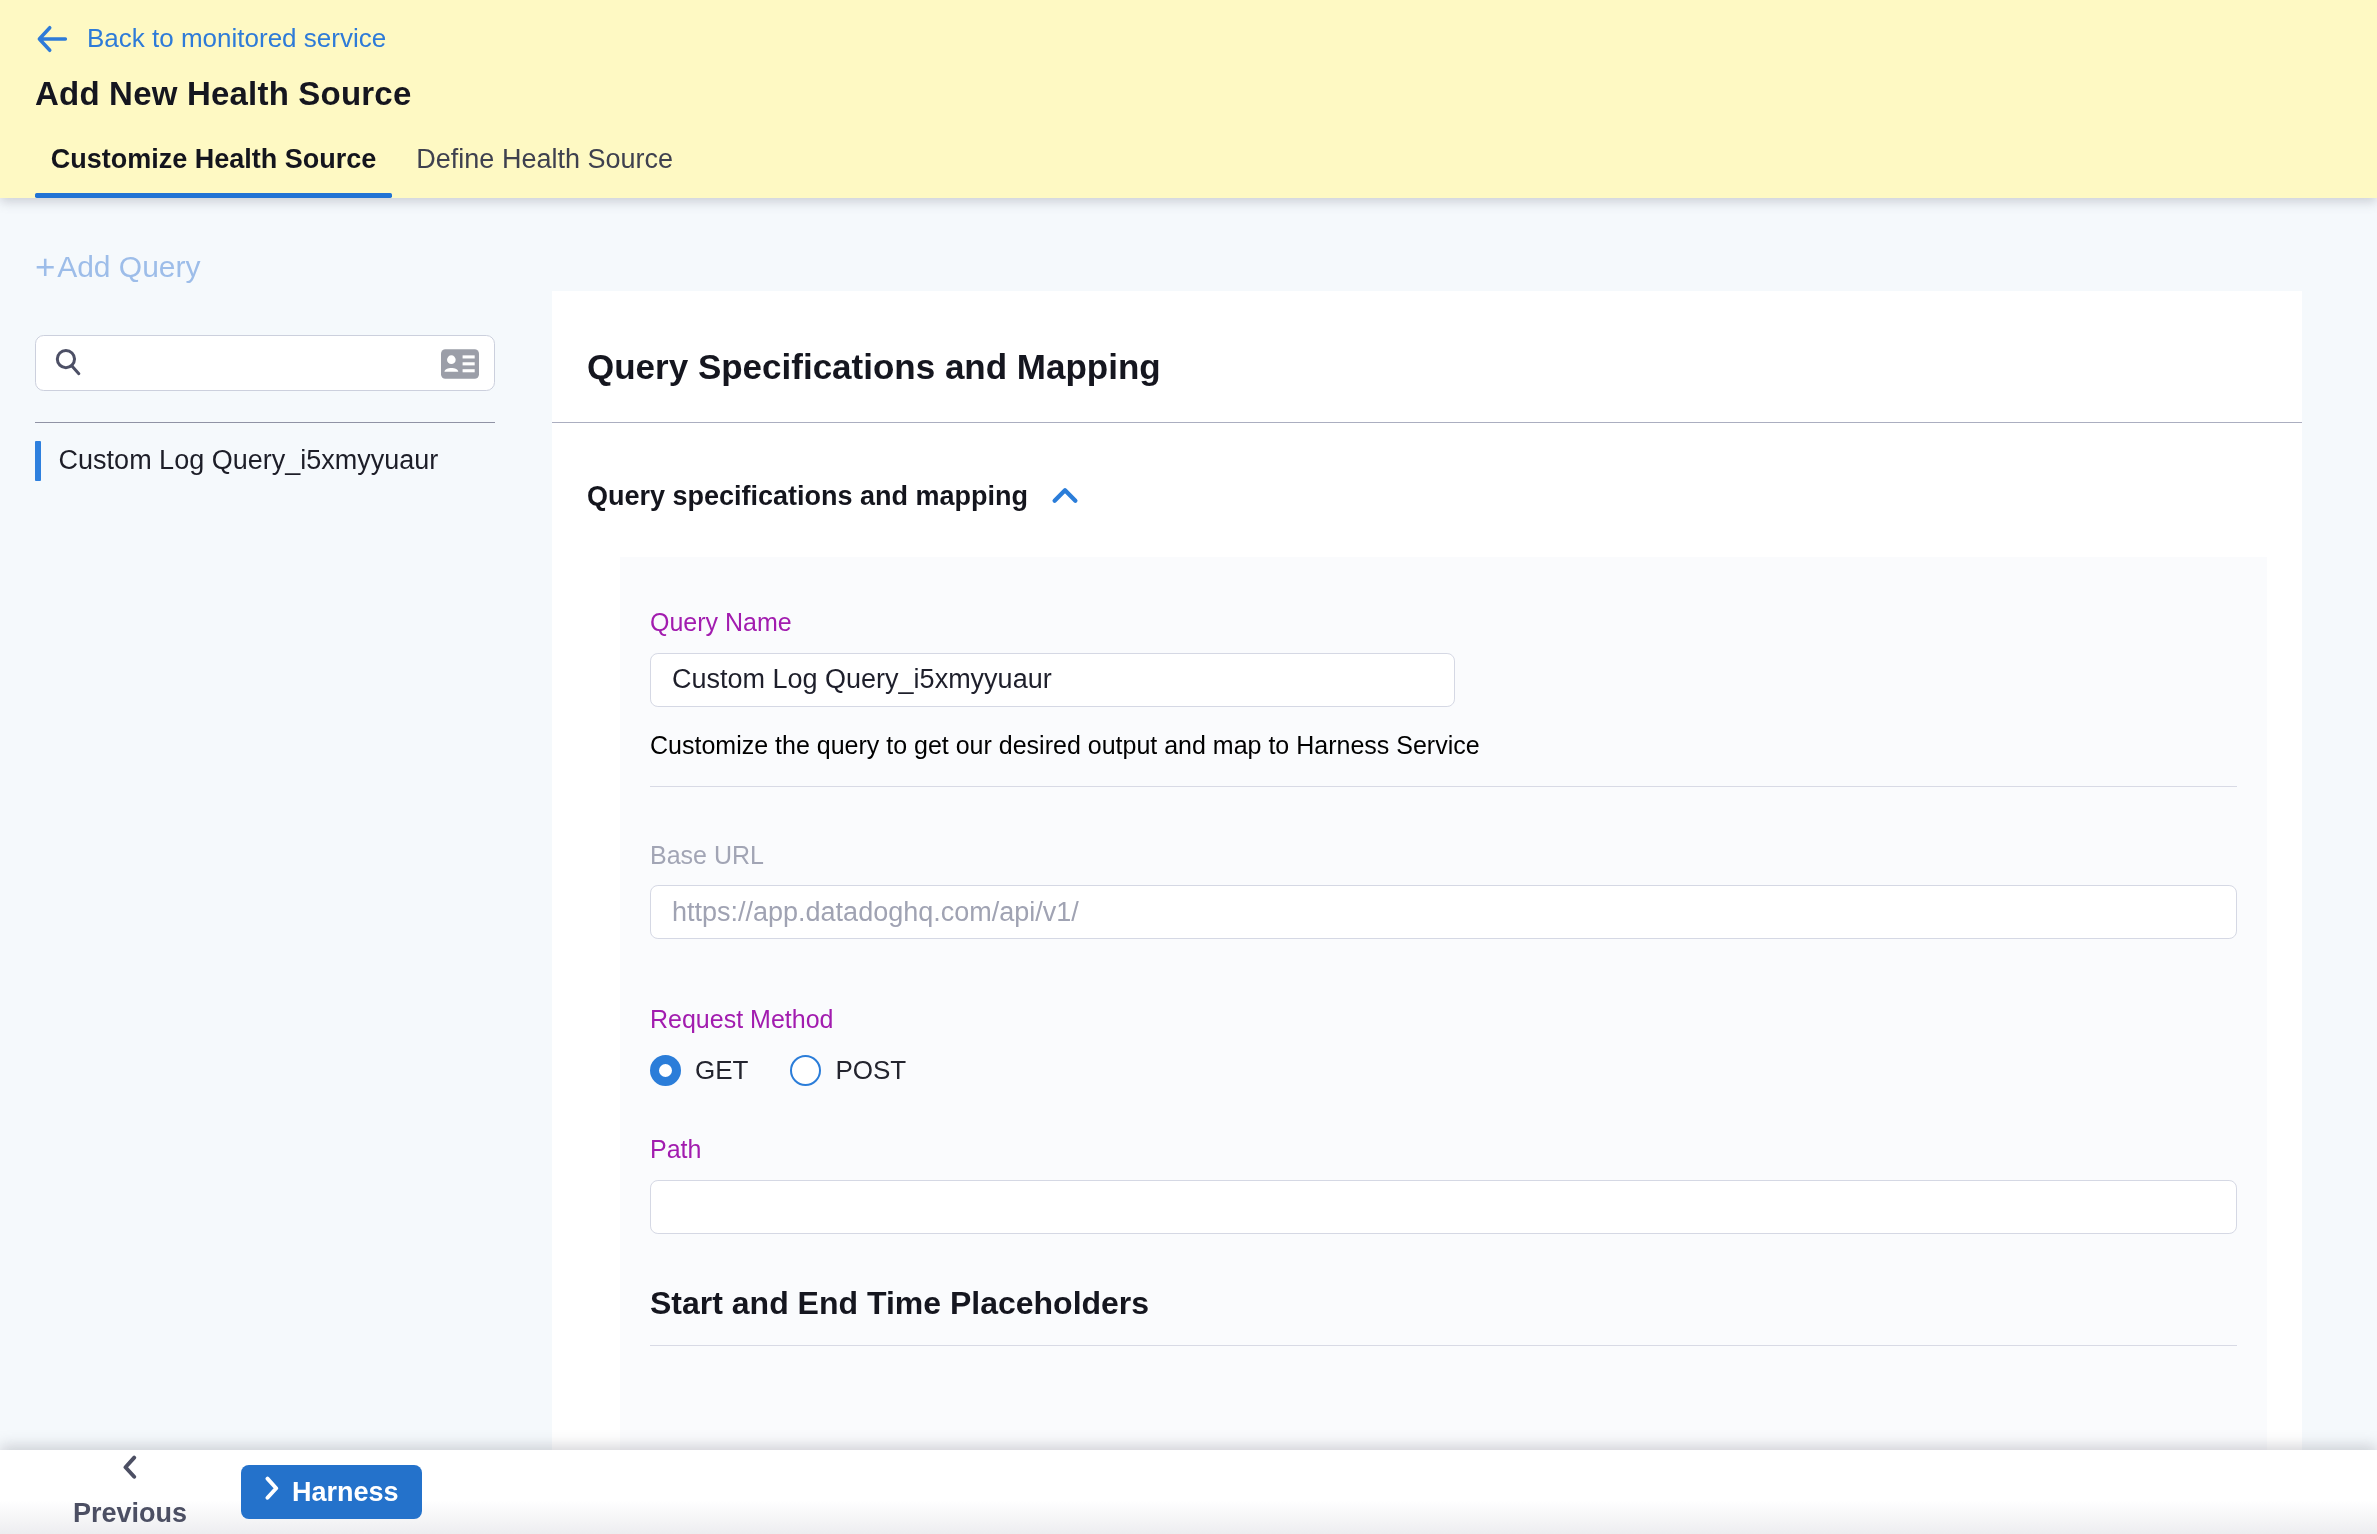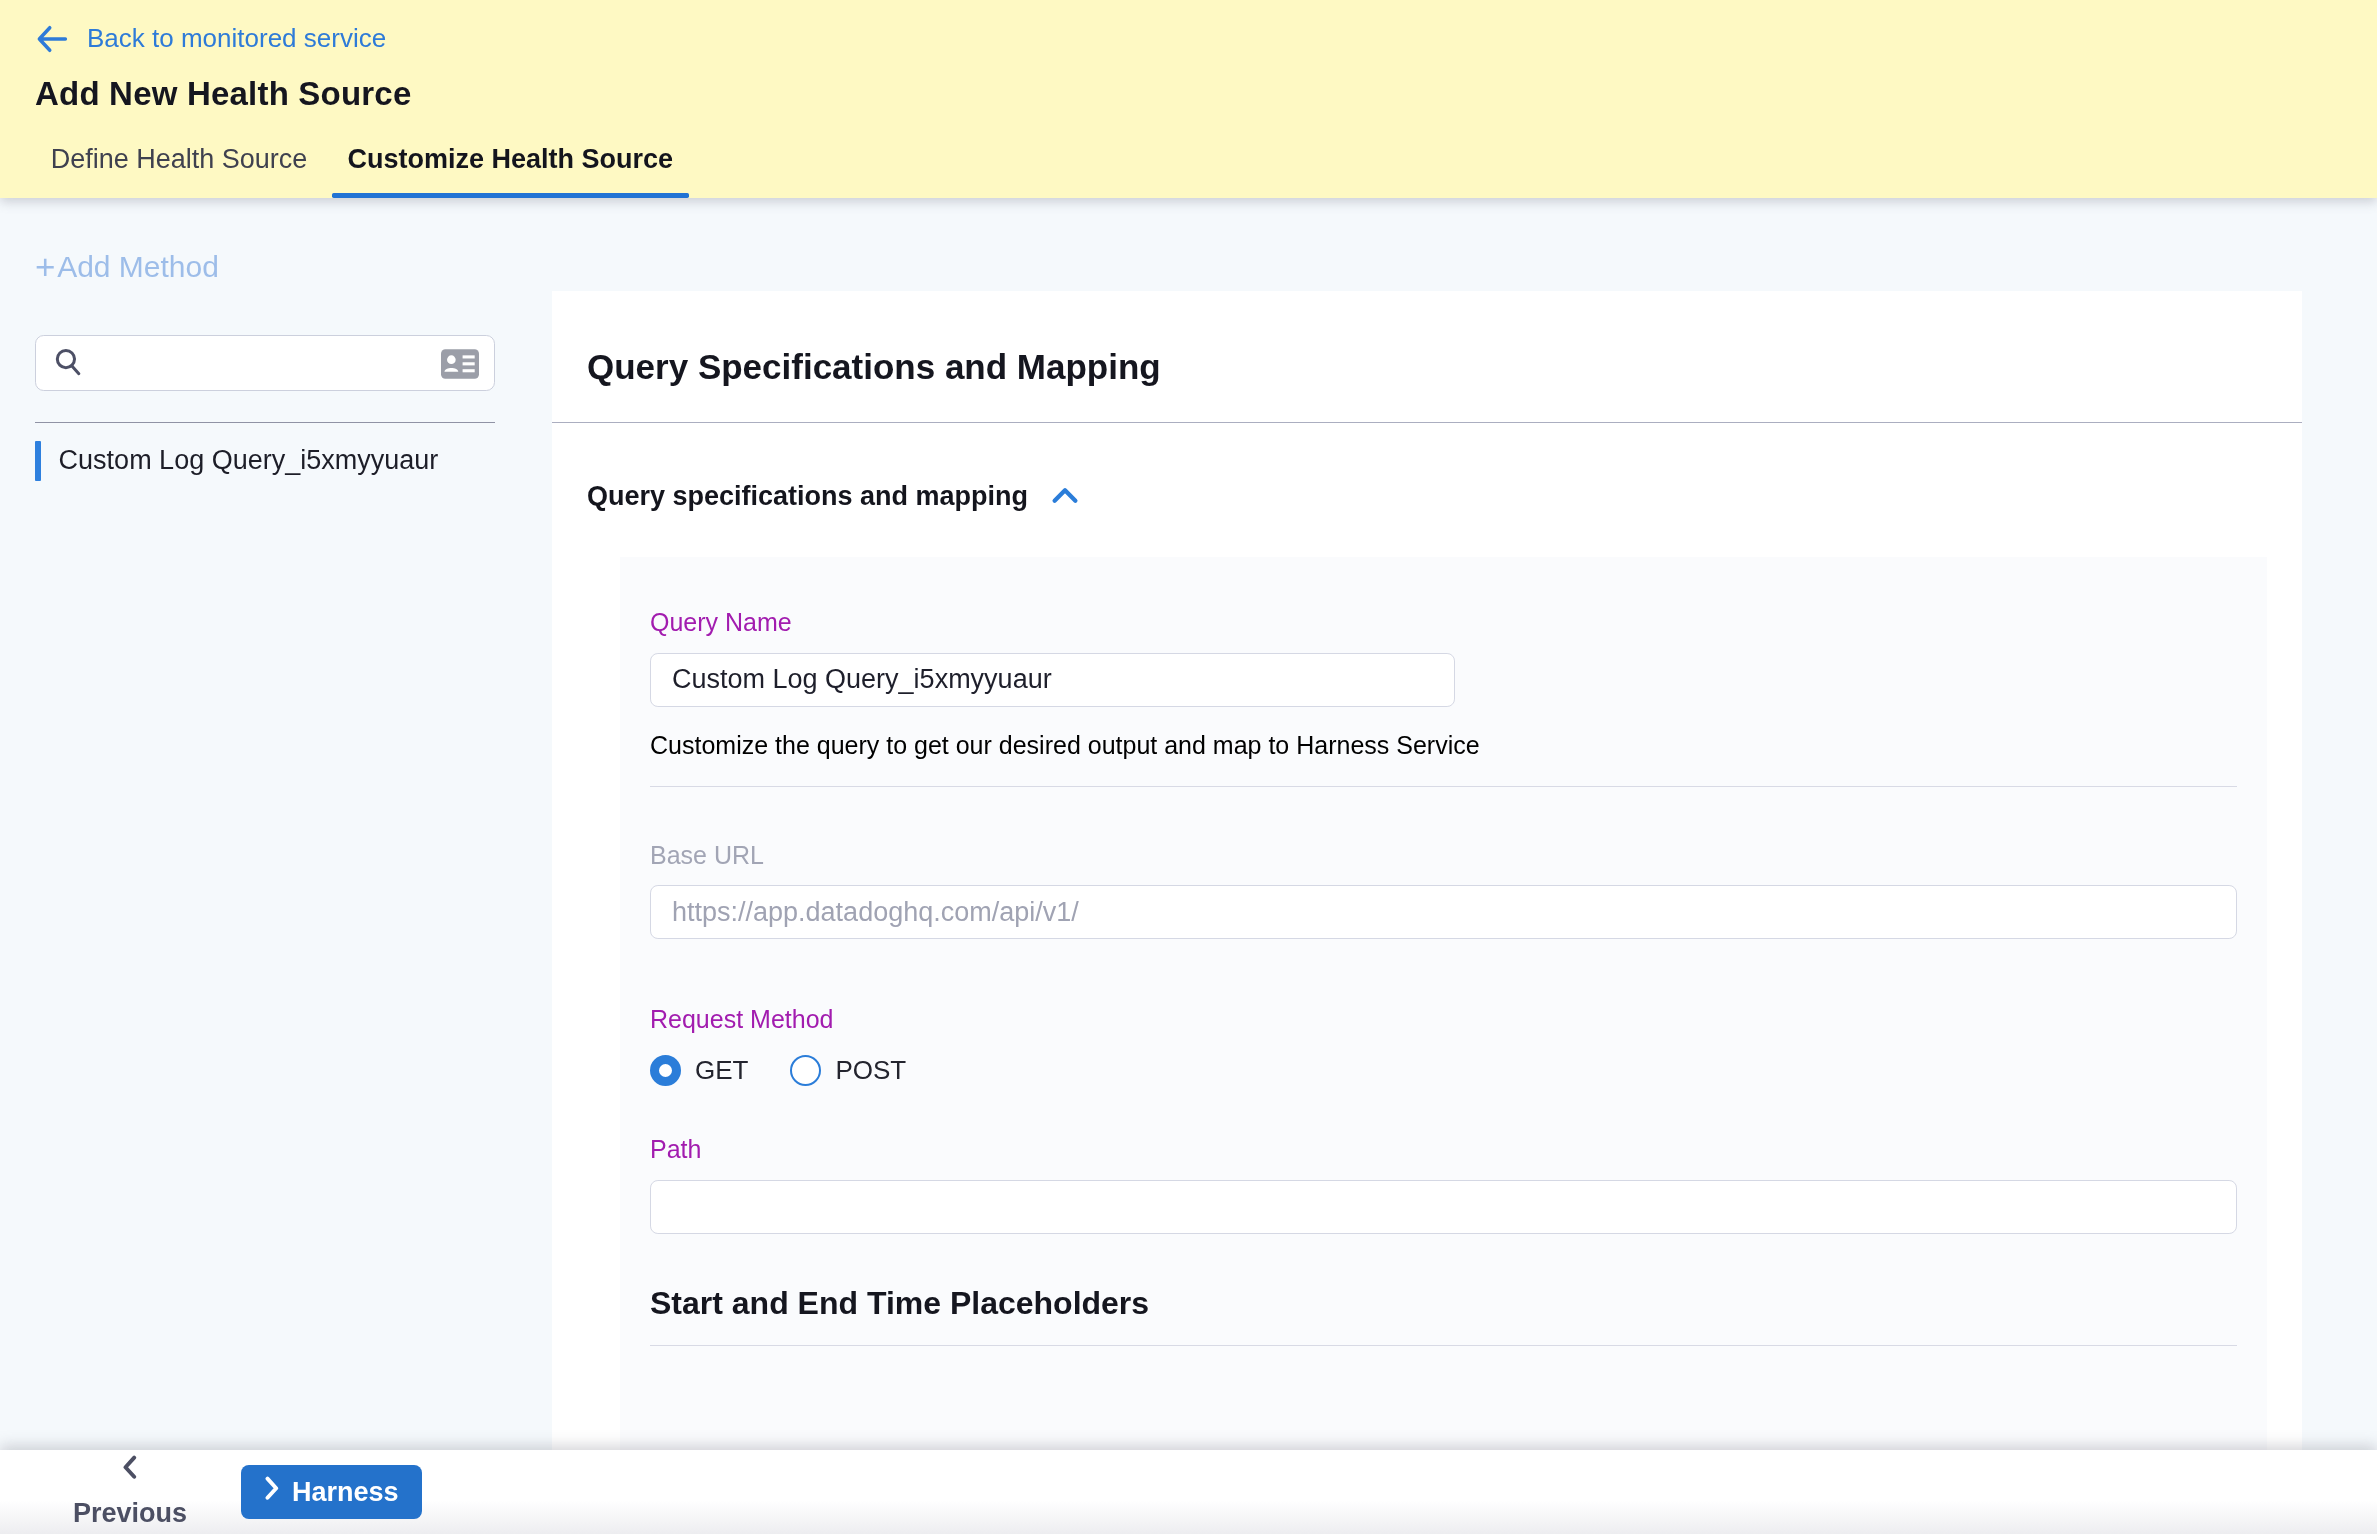--- a/index.html
+++ b/index.html
@@ -87,31 +87,31 @@
     <div class="back-row">
       <span>
         <svg width="33" height="28" viewBox="0 0 38 32">
             <path d="M17 3 L5 16 L17 29 M5 16 H35" fill="none" stroke="#2e7bd8" stroke-width="4" stroke-linecap="round" stroke-linejoin="round"></path>
           </svg>
       </span>
       <span class="back-link">Back to monitored service</span>
     </div>
     <div class="page-title">Add New Health Source</div>
     <div class="tabs">
+      <div class="tab active">Customize Health Source</div>
       <div class="tab">Define Health Source</div>
-      <div class="tab active">Customize Health Source</div>
     </div>
   </div>
 
   <div class="content">
 
     <div class="sidebar">
       <div class="add-query">
         <span class="plus">+</span>
-        <span>Add Method</span>
+        <span>Add Query</span>
       </div>
       <div class="search-wrap">
         <input class="search-input" type="text" placeholder="" style="">
         <span class="search-icon">
           <svg width="31" height="31" viewBox="0 0 36 36">
               <circle cx="15" cy="14" r="10" fill="none" stroke="#4d5066" stroke-width="3.5"></circle>
               <path d="M22 22 L30 31" stroke="#4d5066" stroke-width="3.5" stroke-linecap="round"></path>
             </svg>
         </span>
         <span class="card-toggle-icon">

